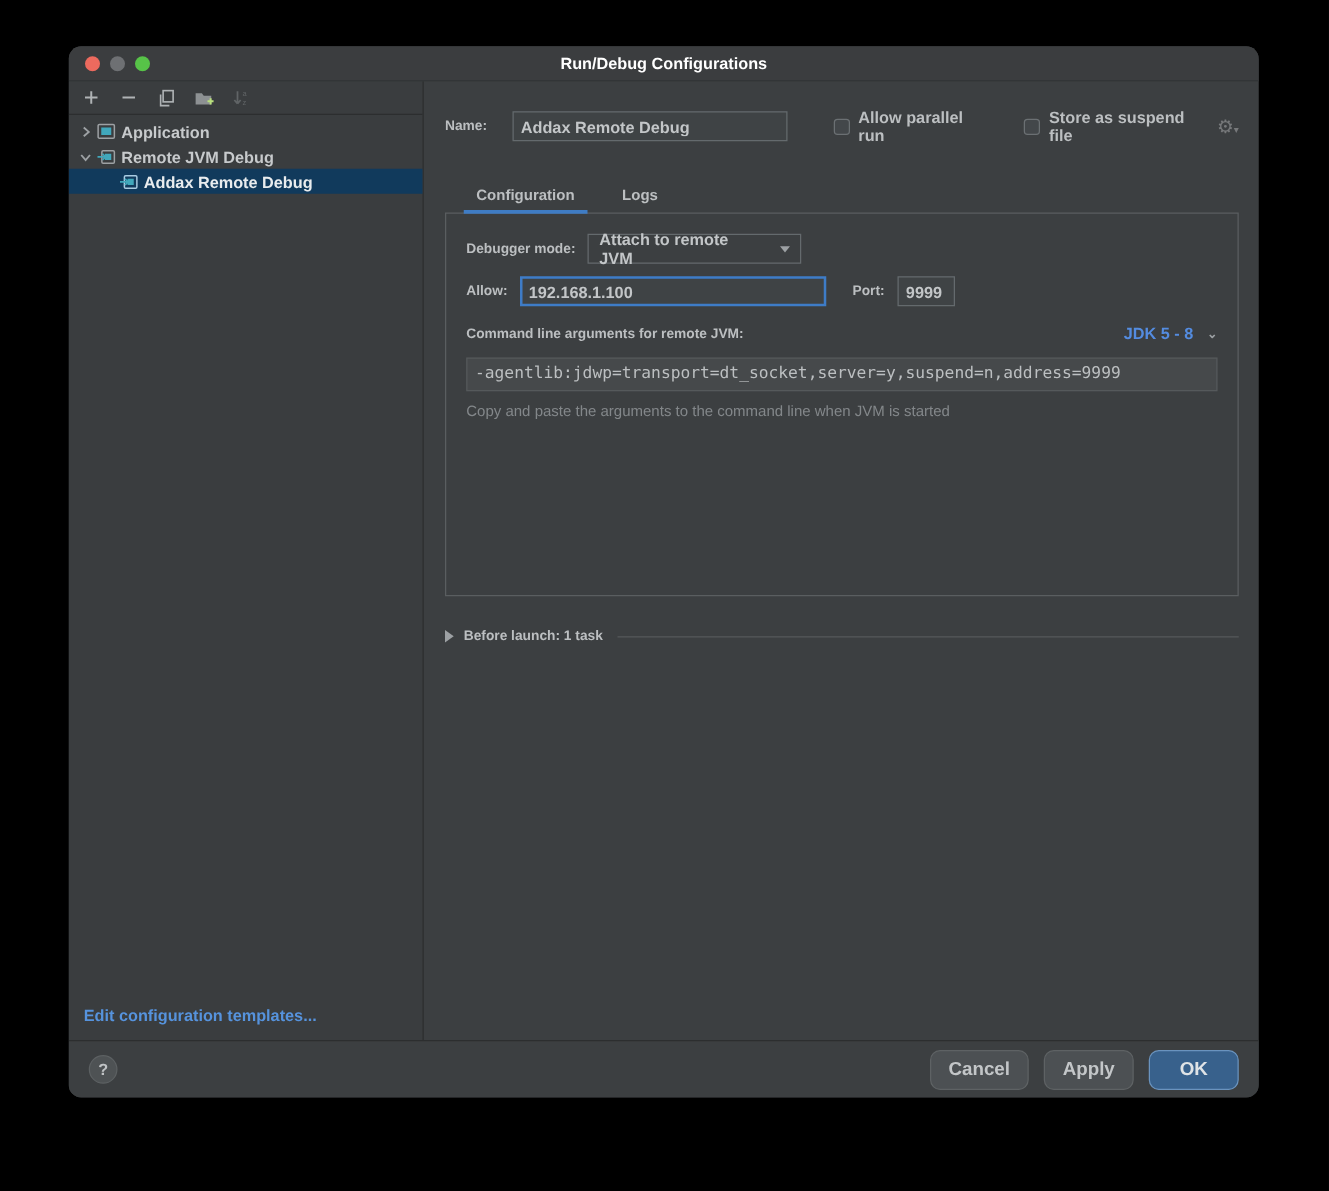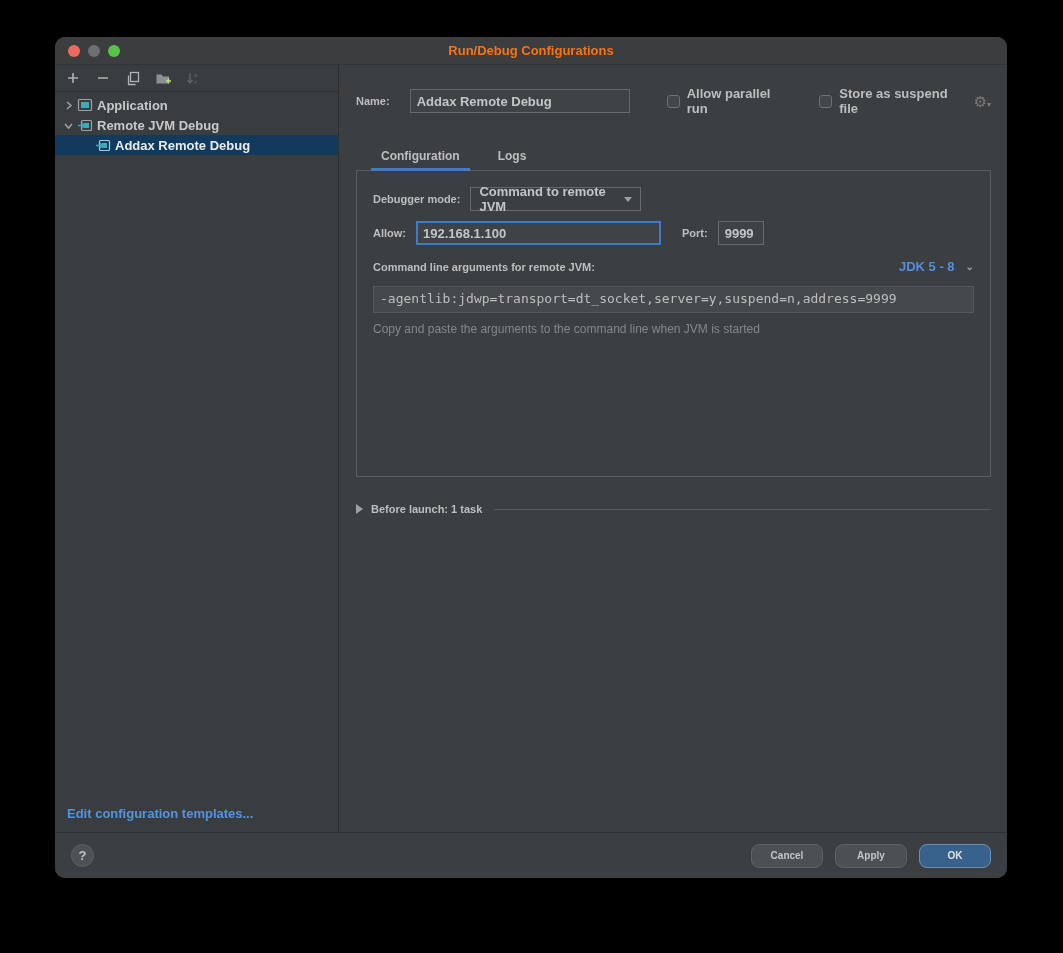--- a/index.html
+++ b/index.html
@@ -9,21 +9,21 @@
     position:absolute; left:55px; top:37px; width:952px; height:841px;
     background:#3c3f41; border-radius:10px; overflow:hidden;
     box-shadow:0 18px 50px rgba(0,0,0,.7); display:flex; flex-direction:column;
   }
   
   .titlebar {
     height:28px; background:#3b3d3f; border-bottom:1px solid #323537;
     display:flex; align-items:center; justify-content:center; position:relative;
     flex:0 0 auto;
   }
-  .title { font-size:13px; font-weight:bold; color:#f97316; }
+  .title { font-size:13px; font-weight:bold; color:#ffffff; }
   .lights { position:absolute; left:13px; top:8px; display:flex; gap:8px; }
   .light { width:12px; height:12px; border-radius:50%; }
   .light.red   { background:#ec6a5e; }
   .light.gray  { background:#6e7073; }
   .light.green { background:#57c348; }
   
   .body { flex:1 1 auto; display:flex; min-height:0; }
   .sidebar {
     width:284px; flex:0 0 auto; background:#3a3d3f; border-right:1px solid #2c2e2f;
     display:flex; flex-direction:column;
@@ -99,21 +99,21 @@
     height:46px; flex:0 0 auto; border-top:1px solid #2c2e2f;
     display:flex; align-items:center; padding:0 16px; background:#3c3f41;
   }
   .help {
     width:23px; height:23px; border-radius:50%; background:#4e5254;
     border:1px solid #5c6062; color:#c0c3c5; font-size:13px; font-weight:bold;
     display:flex; align-items:center; justify-content:center;
   }
   .btns { margin-left:auto; display:flex; gap:12px; }
   .btn {
-    min-width:72px; height:24px; border-radius:8px; font-size:10px; font-weight:600;
+    min-width:72px; height:32px; border-radius:8px; font-size:15px; font-weight:600;
     display:flex; align-items:center; justify-content:center; padding:0 14px;
     background:#4c5053; border:1px solid #5e6264; color:#c3c6c8; cursor:pointer;
   }
   .btn.primary { background:#38618c; border:1px solid #6a93be; color:#dfe3e6; }
   svg { display:block; }
 </style>
 </head>
 <body>
 
 <div class="window">
@@ -230,21 +230,21 @@
       <div class="tabs">
         <div class="tab active">Configuration</div>
         <div class="tab">Logs</div>
       </div>
 
       <div class="groupbox">
 
         <div class="drow">
           <span class="lbl">Debugger mode:</span>
           <div class="select" style="width:171px; margin-left:10px;">
-            <span>Command to remote JVM</span>
+            <span>Attach to remote JVM</span>
             <span class="arrow-down"></span>
           </div>
         </div>
 
         <div class="drow" style="margin-top:10px;">
           <span class="lbl">Allow:</span>
           <input class="field focused" style="width: 245px; margin-left: 10px;" value="192.168.1.100">
           <span class="lbl" style="margin-left:21px;">Port:</span>
           <input class="field" style="width: 46px; margin-left: 10px;" value="9999">
         </div>

